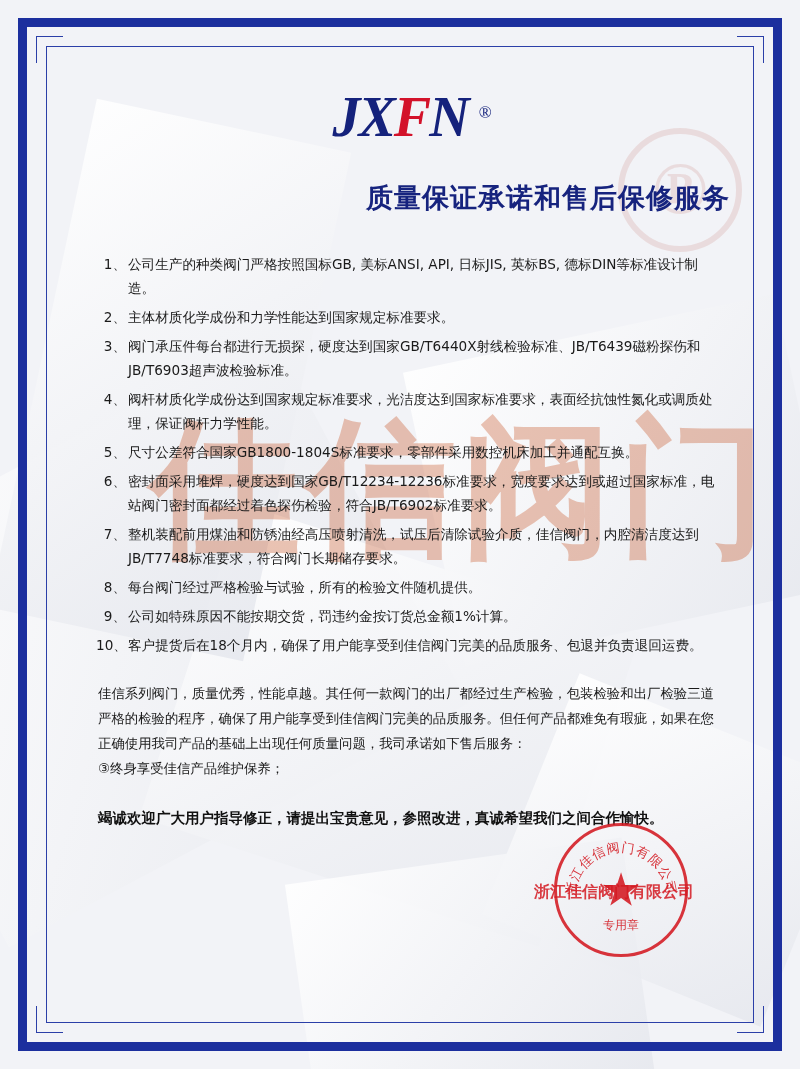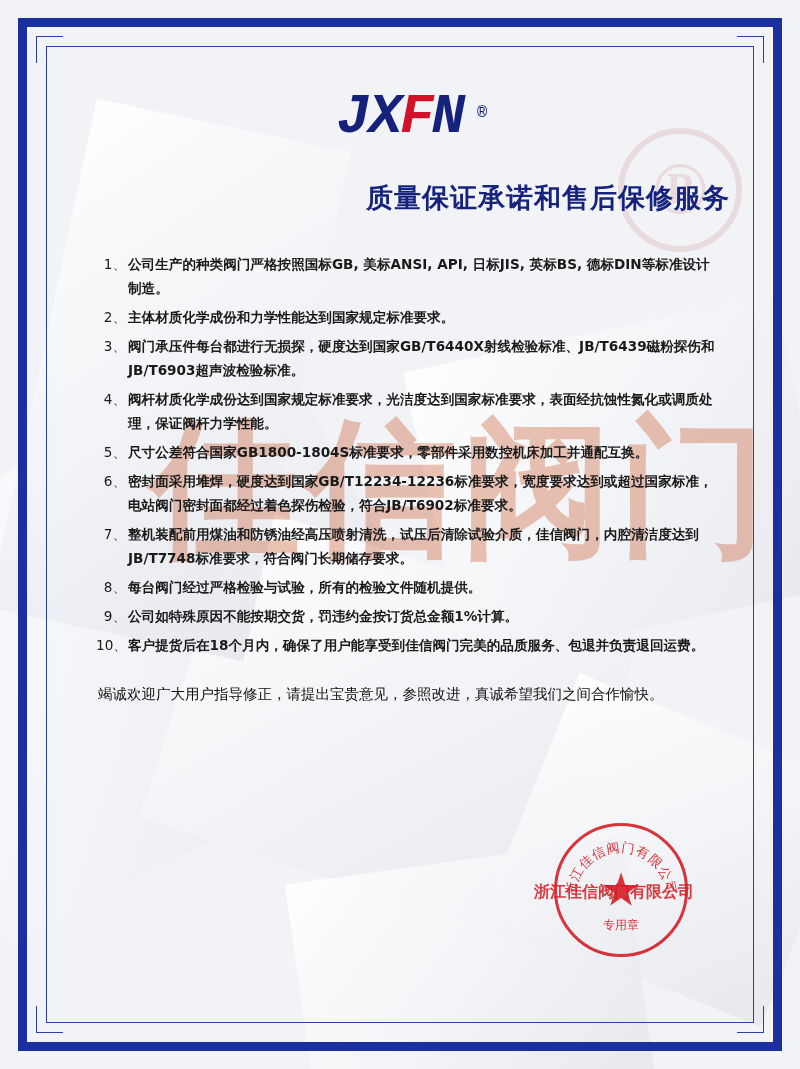--- a/index.html
+++ b/index.html
@@ -112,21 +112,21 @@
   }
 
   .logo-wrap {
     text-align: center;
     padding-top: 18px;
     height: 66px;
   }
   .logo {
     display: inline-block;
     position: relative;
-    font-family: Liberation Mono, monospace;
+    font-family: Liberation Serif, serif;
     font-size: 56px;
     font-weight: bold;
     font-style: italic;
     letter-spacing: -2px;
     line-height: 58px;
     color: #15227c;
     text-align: center;
   }
   .logo .red { color: #d3122a; }
   .logo .reg {
@@ -169,40 +169,39 @@
     font-family: "DejaVu Sans", sans-serif;
   }
   .list-num {
     flex: 0 0 auto;
     width: 30px;
     text-align: right;
     padding-right: 2px;
   }
   .list-text {
     flex: 1 1 auto;
-    font-weight: bold;
   }
 
   .para-block {
     margin: 24px 0 0 0;
     padding: 0 14px 0 28px;
     font-size: 13.4px;
     line-height: 25px;
     color: #1a1a1a;
     font-family: "DejaVu Sans", sans-serif;
   }
   .para-block p {
     margin: 0;
   }
 
   .closing {
     margin: 28px 0 0 0;
     padding: 0 14px 0 28px;
     font-size: 14.5px;
-    font-weight: normal;
+    font-weight: bold;
     color: #111;
     font-family: "DejaVu Sans", sans-serif;
   }
 
   
   .stamp {
     position: absolute;
     right: 42px;
     bottom: 42px;
     width: 128px;
@@ -325,20 +324,22 @@
         <span class="list-num">9、</span>
         <span class="list-text">公司如特殊原因不能按期交货，罚违约金按订货总金额1%计算。</span>
       </div>
       <div class="list-item">
         <span class="list-num">10、</span>
         <span class="list-text">客户提货后在18个月内，确保了用户能享受到佳信阀门完美的品质服务、包退并负责退回运费。</span>
       </div>
     </div>
 
     <div class="para-block">
+      <p>佳信系列阀门，质量优秀，性能卓越。其任何一款阀门的出厂都经过生产检验，包装检验和出厂检验三道严格的检验的程序，确保了用户能享受到佳信阀门完美的品质服务。但任何产品都难免有瑕疵，如果在您正确使用我司产品的基础上出现任何质量问题，我司承诺如下售后服务：</p>
+      <p>③终身享受佳信产品维护保养；</p>
     </div>
 
     <div class="closing">竭诚欢迎广大用户指导修正，请提出宝贵意见，参照改进，真诚希望我们之间合作愉快。</div>
 
     <div class="stamp-company">浙江佳信阀门有限公司</div>
 
     <div class="stamp">
       <svg class="arc" viewBox="0 0 128 128">
         <defs>
           <path id="arcpath" d="M 18,72 A 46,46 0 0 1 110,72"></path>

